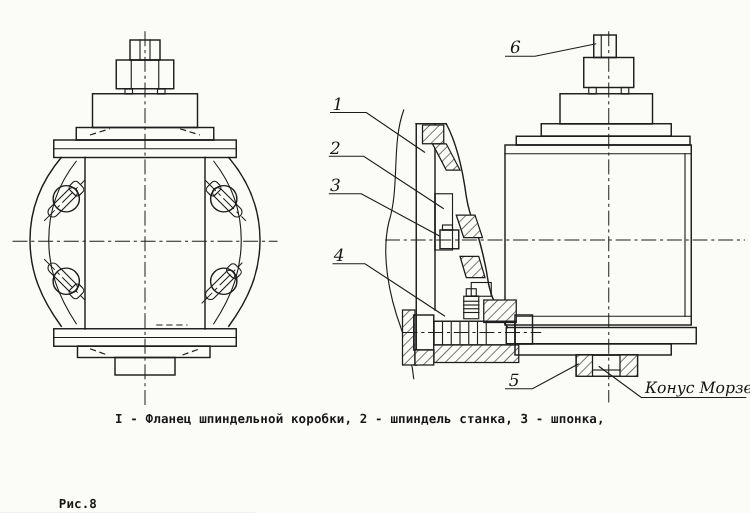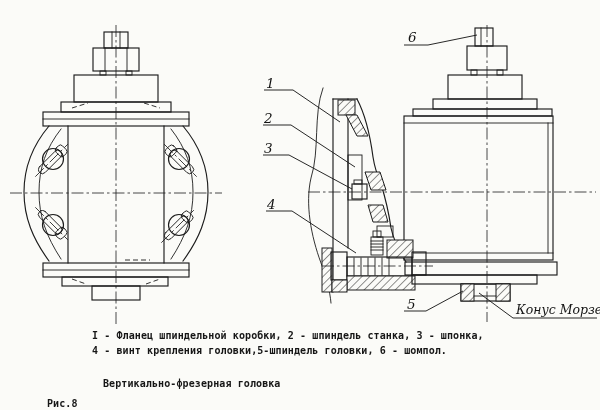--- a/index.html
+++ b/index.html
@@ -214,16 +214,14 @@
         <path class="leader" d="M404,45 L428,45 L477,35"></path>
       </g>
       <g>
         <text class="morse" x="516" y="314">Конус Морзе 2</text>
         <path class="leader" d="M597,318 L513,318 L479,293"></path>
       </g>
     </g>
   </svg>
 
   <div class="cap" style="left:92px;top:330px">I - Фланец шпиндельной коробки, 2 - шпиндель станка, 3 - шпонка,</div>
-  <div class="cap" style="left:92px;top:345px">4 - винт крепления головки,5-шпиндель головки, 6 - шомпол.</div>
   <div class="cap" style="left:47px;top:398px">Рис.8</div>
-  <div class="cap" style="left:103px;top:378px">Вертикально-фрезерная головка</div>
 </div>
 
 </body></html>

